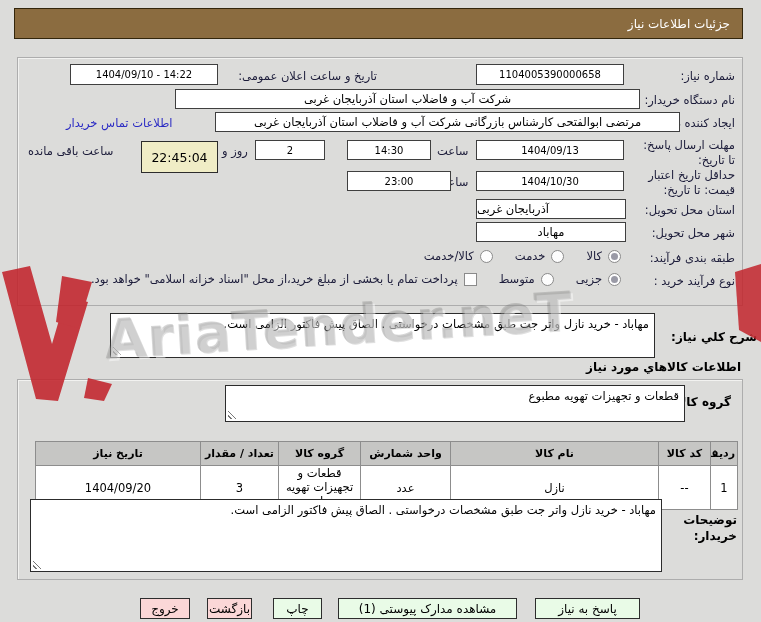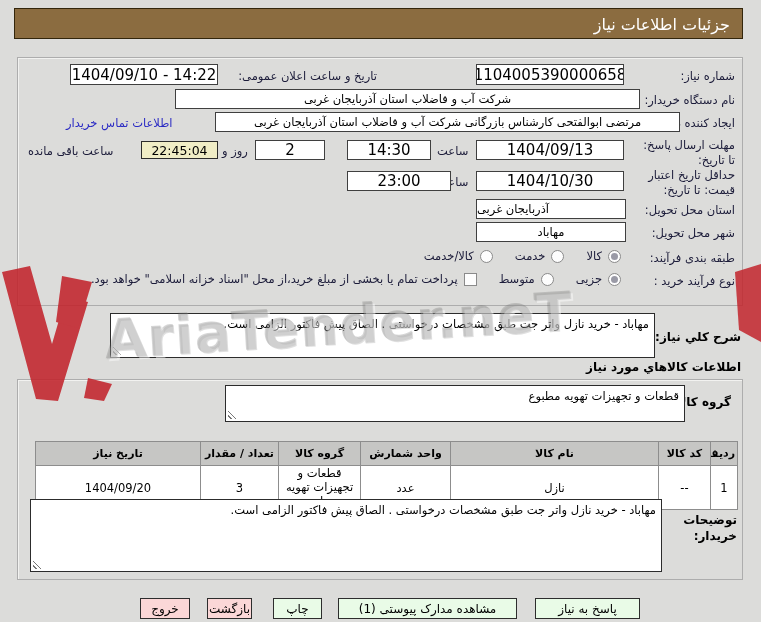--- a/index.html
+++ b/index.html
@@ -5,37 +5,37 @@
   html,body{margin:0;padding:0;}
   body{
     width:761px;height:622px;background:#dcdcda;
     font-family:"DejaVu Sans",sans-serif;color:#1c1c3a;
     position:relative;overflow:hidden;direction:rtl;
   }
   .abs{position:absolute;}
   .titlebar{
     left:14px;top:8px;width:729px;height:31px;
     background:#8b6c40;border:1px solid #33260c;
-    color:#fff;font-size:16px;line-height:31px;
+    color:#fff;font-size:12px;line-height:31px;
     padding-right:12px;box-sizing:border-box;text-align:right;
   }
   .groupbox{
     left:17px;width:726px;
     border:1px solid #adadad;background:#dcdcda;
     box-shadow:inset 1px 1px 0 #f2f2f0;box-sizing:border-box;
   }
   .lbl{font-size:11.5px;color:#1c1c3a;white-space:nowrap;}
   .lbl.wrap{white-space:normal;line-height:1.3;}
   .blbl{font-size:12px;font-weight:bold;color:#000;white-space:nowrap;}
   .ibox{
     background:#fff;border:1px solid #3f3f3f;box-sizing:border-box;
     font-size:12px;color:#000;display:flex;align-items:center;
     justify-content:center;overflow:hidden;white-space:nowrap;
   }
-  .ibox.num{direction:ltr;font-size:15px;}
+  .ibox.num{direction:ltr;font-size:10px;}
   .ibox.right{justify-content:flex-end;padding-left:0;padding-right:4px;}
   .tarea{
     background:#fff;border:1px solid #2c2c2c;box-sizing:border-box;
     font-size:11.5px;color:#000;padding:2px 5px;line-height:1.45;
     text-align:right;overflow:hidden;position:absolute;
   }
   .rh{
     position:absolute;left:2px;bottom:2px;width:9px;height:9px;pointer-events:none;
     background:repeating-linear-gradient(45deg,transparent 0 2px,#777 2px 3px);
     clip-path:polygon(0 0,0 100%,100% 100%);
@@ -104,21 +104,21 @@
 <div class="abs lbl" style="right:26px;top:116px;">ایجاد کننده درخواست:</div>
 <div class="abs ibox" style="left:175px;top:112px;width:465px;height:20px;font-size:11.5px;margin-left:40px;">مرتضی ابوالفتحی کارشناس بازرگانی شرکت آب و فاضلاب استان آذربایجان غربی</div>
 <div class="abs link" style="left:66px;top:116px;">اطلاعات تماس خریدار</div>
 
 <div class="abs lbl wrap" style="right:26px;top:138px;width:100px;">مهلت ارسال پاسخ: تا تاریخ:</div>
 <div class="abs ibox num" style="left:476px;top:140px;width:148px;height:20px;">1404/09/13</div>
 <div class="abs lbl" style="left:437px;top:144px;">ساعت</div>
 <div class="abs ibox num" style="left:347px;top:140px;width:84px;height:20px;">14:30</div>
 <div class="abs ibox num" style="left:255px;top:140px;width:70px;height:20px;">2</div>
 <div class="abs lbl" style="left:222px;top:144px;">روز و</div>
-<div class="abs countdown" style="left:141px;top:141px;width:77px;height:18px;">22:45:04</div>
+<div class="abs countdown" style="left:141px;top:141px;width:77px;height:32px;">22:45:04</div>
 <div class="abs lbl" style="left:28px;top:144px;">ساعت باقی مانده</div>
 
 <div class="abs lbl wrap" style="right:26px;top:168px;width:110px;">حداقل تاریخ اعتبار قیمت: تا تاریخ:</div>
 <div class="abs ibox num" style="left:476px;top:171px;width:148px;height:20px;">1404/10/30</div>
 <div class="abs lbl" style="left:437px;top:175px;">ساعت</div>
 <div class="abs ibox num" style="left:347px;top:171px;width:104px;height:20px;">23:00</div>
 
 <div class="abs lbl" style="right:26px;top:203px;">استان محل تحویل:</div>
 <div class="abs ibox right" style="left:476px;top:199px;width:150px;height:20px;font-size:11.5px;">آذربایجان غربی</div>
 <div class="abs lbl" style="right:26px;top:226px;">شهر محل تحویل:</div>
@@ -137,21 +137,21 @@
 <div class="abs lbl" style="right:26px;top:274px;">نوع فرآیند خرید :</div>
 <div class="abs optrow" style="right:140px;top:272px;">
   <span class="radio on"></span>
   <span class="optlabel">جزیی</span>
   <span class="radio optgap"></span>
   <span class="optlabel">متوسط</span>
   <span class="checkbox optgap"></span>
   <span class="optlabel">پرداخت تمام یا بخشی از مبلغ خرید،از محل "اسناد خزانه اسلامی" خواهد بود.</span>
 </div>
 
-<div class="abs blbl" style="right:20px;top:330px;">شرح کلي نیاز:</div>
+<div class="abs blbl" style="right:4px;top:330px;">شرح کلي نیاز:</div>
 <div class="tarea" style="left:110px;top:313px;width:545px;height:45px;">
   <span>مهاباد - خرید نازل واتر جت  طبق مشخصات درخواستی . الصاق پیش فاکتور الزامی است.</span>
   <span class="rh"></span>
 </div>
 
 <div class="abs blbl" style="right:20px;top:360px;">اطلاعات کالاهاي مورد نیاز</div>
 
 <div class="abs groupbox" style="top:379px;height:201px;"></div>
 
 <div class="abs blbl" style="right:30px;top:395px;">گروه کالا:</div>

